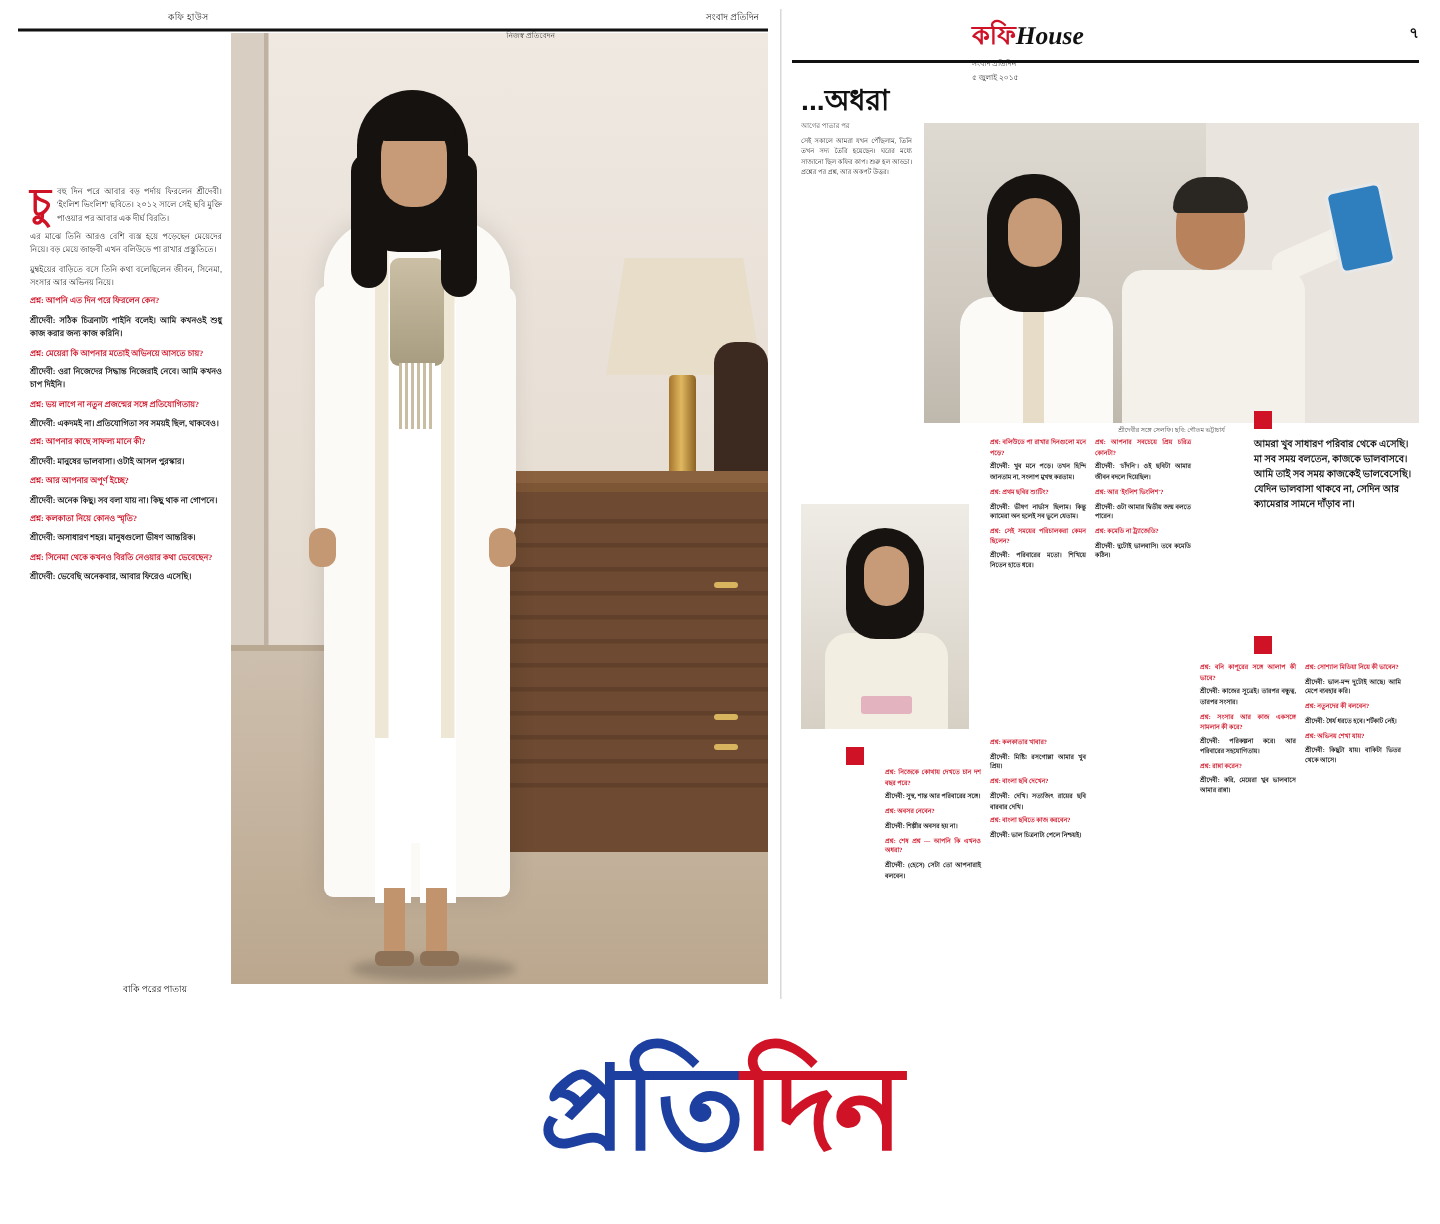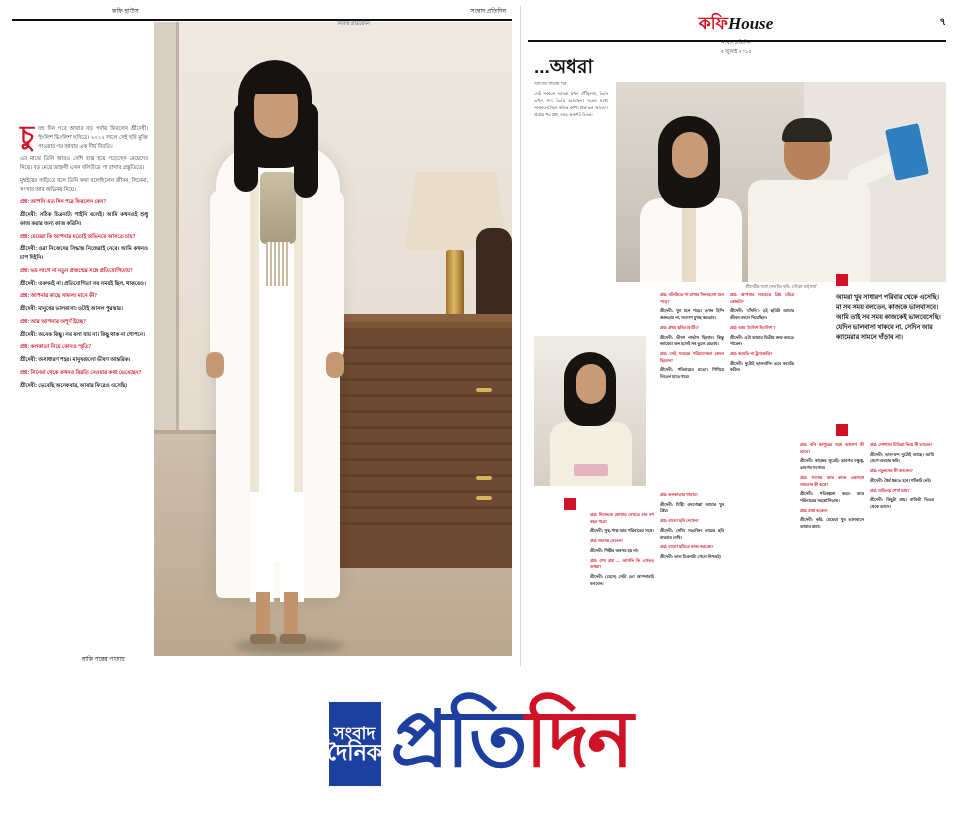--- a/index.html
+++ b/index.html
@@ -89,21 +89,21 @@
     border-radius:50%;filter:blur(3px);}
 
   
   .lp-headline{position:absolute;right:8px;top:32px;width:122px;text-align:right;
     font-family:"Liberation Sans", sans-serif;font-weight:bold;color:#111;}
   .lp-headline div{font-size:34px;line-height:1.08;letter-spacing:-1px;}
   .lp-kicker{position:absolute;right:150px;top:14px;font-size:5px;color:#444;}
 
   
   .right-page{position:absolute;left:528px;top:6px;width:420px;height:660px;background:#fff;}
-  .rp-masthead{position:absolute;left:108px;top:4px;width:200px;height:30px;text-align:center;}
+  .rp-masthead{position:absolute;left:120px;top:4px;width:200px;height:30px;text-align:left;}
   .rp-coffee{font-family:"Liberation Serif", serif;font-size:17px;font-weight:bold;color:#111;}
   .rp-coffee .k{color:#cf1226;}
   .rp-coffee .h{font-style:italic;color:#111;}
   .rp-mast-sub{font-size:5px;color:#333;margin-top:1px;}
   .rp-pageno{position:absolute;right:2px;top:8px;font-size:10px;color:#111;font-weight:bold;}
   .rp-topline{position:absolute;left:0;top:34px;width:418px;height:2px;background:#111;}
 
   .rp-title{position:absolute;left:6px;top:46px;font-family:"Liberation Sans", sans-serif;
     font-size:19px;font-weight:bold;color:#111;}
   .rp-subline{position:absolute;left:6px;top:74px;font-size:4.6px;color:#555;}
@@ -347,23 +347,19 @@
           <p class="a">শ্রীদেবী: শিল্পীর অবসর হয় না।</p>
           <p class="q">প্রশ্ন: শেষ প্রশ্ন — আপনি কি এখনও অধরা?</p>
           <p class="a">শ্রীদেবী: (হেসে) সেটা তো আপনারাই বলবেন।</p>
         </div>
       </div>
     </div>
   </div>
 
   <div class="logoband">
     <div class="logo">
-      <div class="logo-mark">
-        <span class="m1">সংবাদ</span>
-        <span class="m2">দৈনিক</span>
-      </div>
       <div class="logo-word">
         <span class="blue">প্রতি</span><span class="red">দিন</span>
       </div>
     </div>
   </div>
 
 </div>
 
 </body></html>

